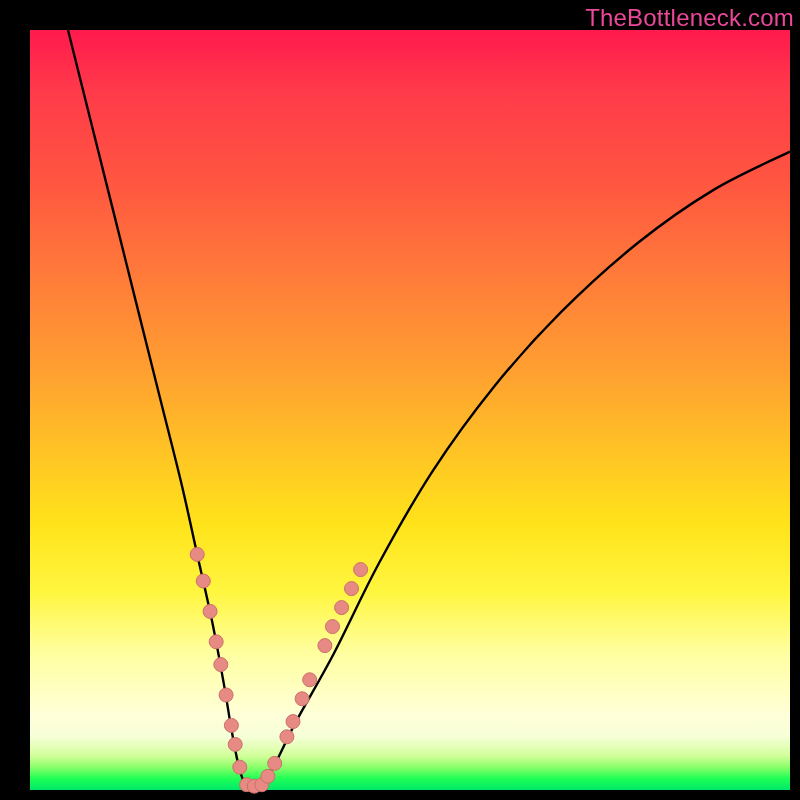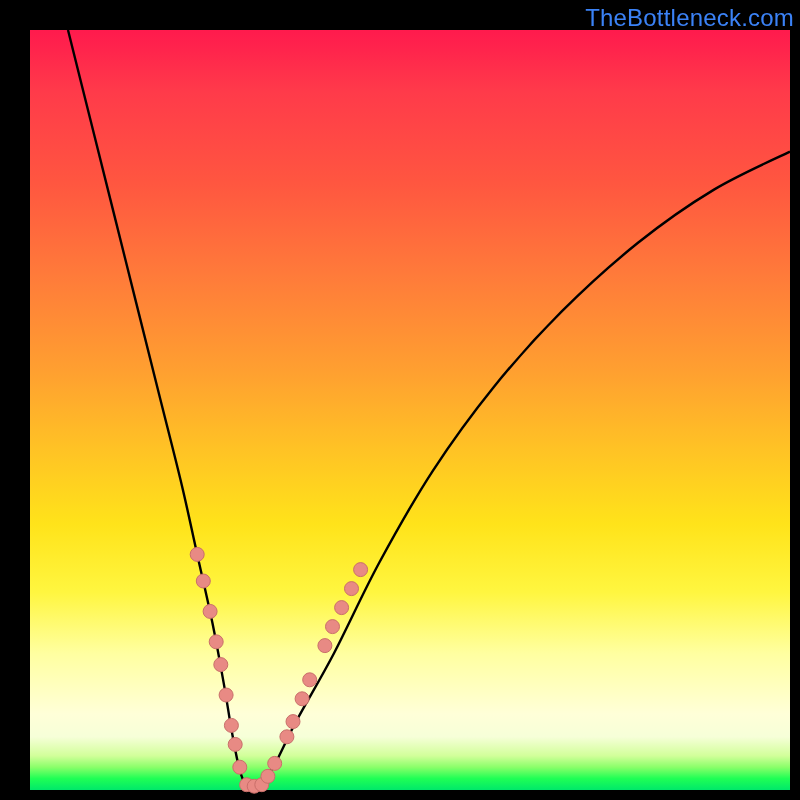--- a/index.html
+++ b/index.html
@@ -42,21 +42,21 @@
       #d2ff9a 95.5%,
       #8aff6a 97%,
       #1fff55 98.5%,
       #00e86a 100%
     );
   }
   .watermark {
     position: absolute;
     top: 4px;
     right: 6px;
-    color: #3b82f6;
+    color: #ec4899;
     font-size: 24px;
     font-weight: 400;
     letter-spacing: 0.2px;
     user-select: none;
   }
   svg.curve {
     position: absolute;
     left: 0;
     top: 0;
     width: 760px;

